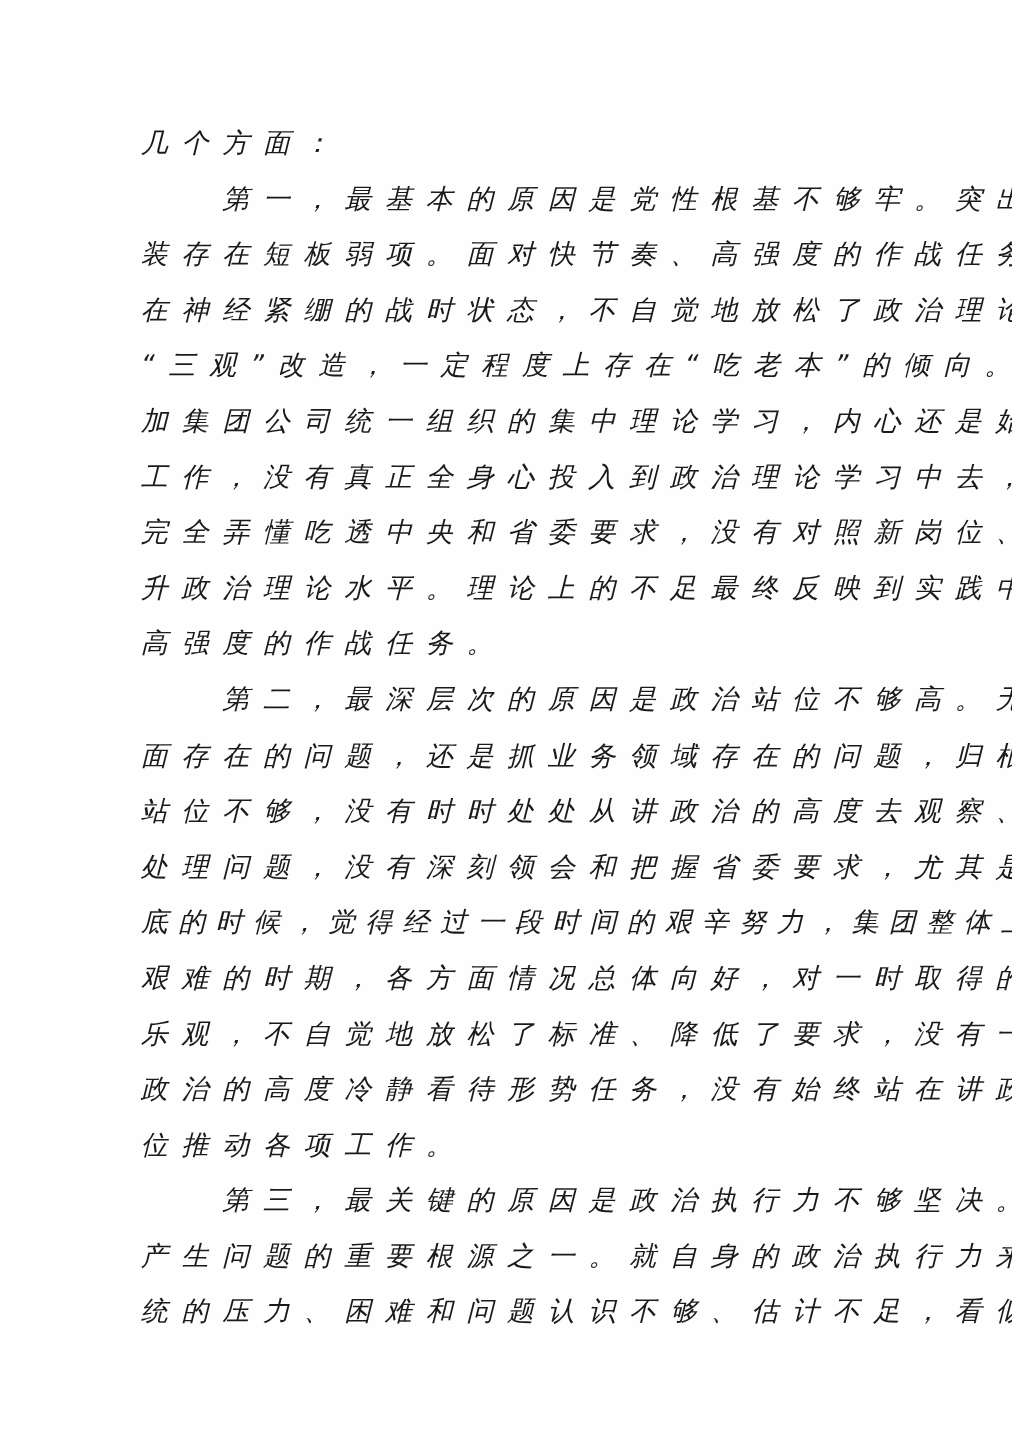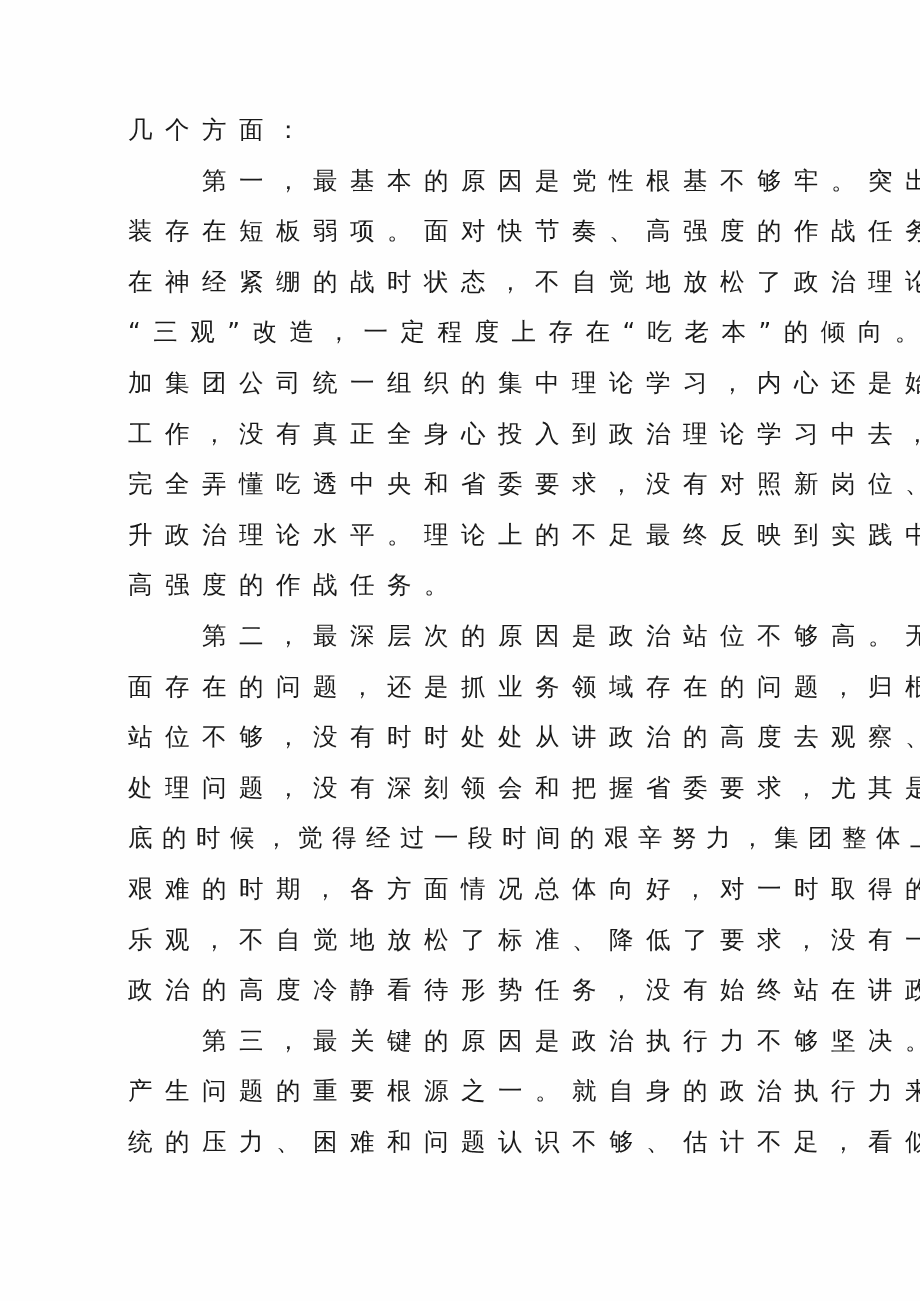--- a/index.html
+++ b/index.html
@@ -19,20 +19,21 @@
       top: 0;
       width: 920px;
       height: 1301px;
       background: #fefefe;
     }
     .text-body {
       position: absolute;
       left: 128px;
       top: 113px;
       width: 700px;
+      font-style: italic;
     }
     .line {
       height: 50.6px;
       line-height: 34px;
       font-family: "DejaVu Sans", sans-serif;
       font-size: 24.5px;
       letter-spacing: 12.5px;
       color: #1a1a1a;
       white-space: nowrap;
     }
@@ -56,17 +57,18 @@
     <div class="line">升政治理论水平。理论上的不足最终反映到实践中，成为产生各</div>
     <div class="line">高强度的作战任务。</div>
     <div class="line indent">第二，最深层次的原因是政治站位不够高。无论是抓党建方</div>
     <div class="line">面存在的问题，还是抓业务领域存在的问题，归根结底都是政治</div>
     <div class="line">站位不够，没有时时处处从讲政治的高度去观察、分析、判断和</div>
     <div class="line">处理问题，没有深刻领会和把握省委要求，尤其是在去年临近年</div>
     <div class="line" style="letter-spacing:9.5px;">底的时候，觉得经过一段时间的艰辛努力，集团整体上已经渡过最</div>
     <div class="line">艰难的时期，各方面情况总体向好，对一时取得的些许成绩盲目</div>
     <div class="line">乐观，不自觉地放松了标准、降低了要求，没有一以贯之地从讲</div>
     <div class="line">政治的高度冷静看待形势任务，没有始终站在讲政治的高度全方</div>
+    <div class="line">位推动各项工作。</div>
     <div class="line indent">第三，最关键的原因是政治执行力不够坚决。这是业务层面</div>
     <div class="line">产生问题的重要根源之一。就自身的政治执行力来讲，对集团系</div>
     <div class="line">统的压力、困难和问题认识不够、估计不足，看似做了不少工作，</div>
   </div>
 </div>
 
 </body></html>

